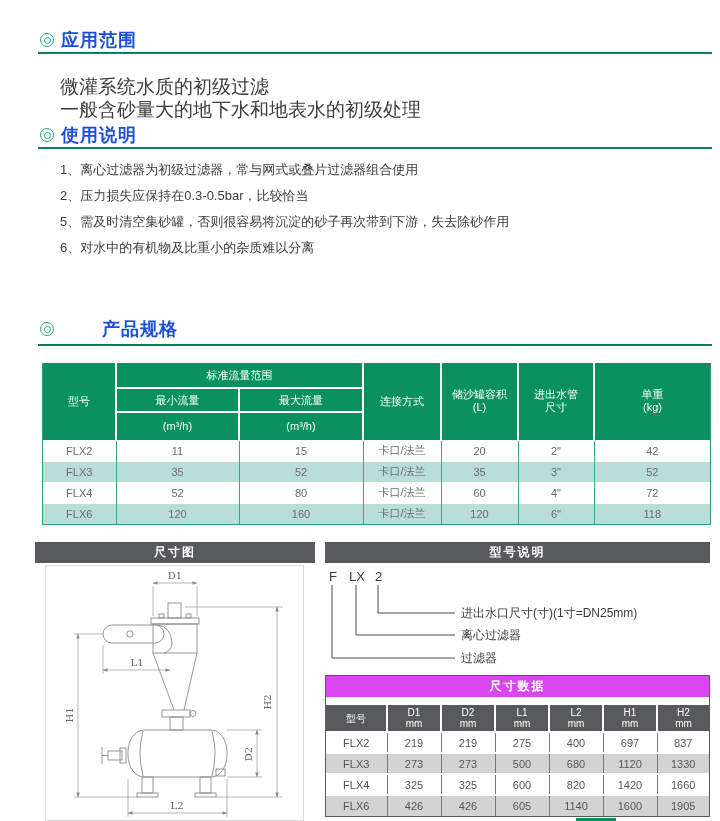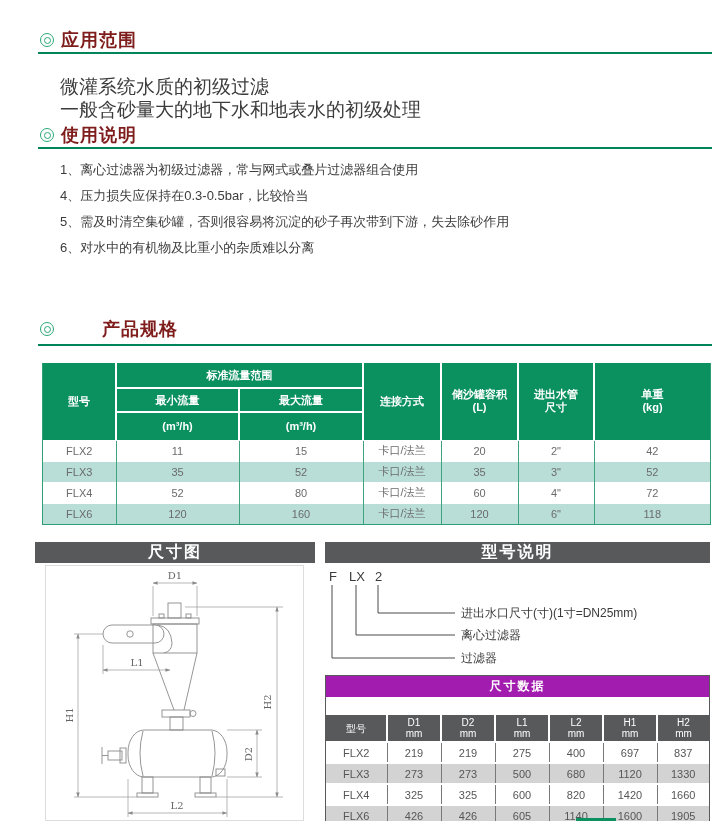--- a/index.html
+++ b/index.html
@@ -3,56 +3,56 @@
 <meta charset="utf-8">
 <style>
   * { margin:0; padding:0; box-sizing:border-box; }
   html,body { background:#ffffff; }
   body { width:720px; height:821px; position:relative; overflow:hidden;
          font-family:"Liberation Sans", sans-serif; color:#3c3c3c; }
   .abs { position:absolute; }
 
   
   .sec-title { display:flex; align-items:center; gap:7px;
-               color:#7f1d1d; font-size:18px; font-weight:bold; letter-spacing:1px; }
+               color:#1d4ed8; font-size:18px; font-weight:bold; letter-spacing:1px; }
   .bullseye { width:14px; height:14px; border:1.6px solid #2aa878; border-radius:50%;
               display:inline-flex; align-items:center; justify-content:center; flex:0 0 auto; }
   .bullseye::after { content:""; width:5px; height:5px; border:1.4px solid #2aa878; border-radius:50%; }
   .rule { height:2px; background:#00845A; }
 
   .body-line { font-size:19px; color:#3c3c3c; }
   .usage-list p { font-size:13px; color:#3c3c3c; margin-bottom:12px; line-height:14px; }
 
   
   .spec-wrap { border:1px solid #2f9e74; border-top:none; }
   .spec-wrap table { border-collapse:collapse; width:667px; table-layout:fixed; }
-  .spec-wrap th { background:#0B9060; color:#ffffff; font-weight:bold; font-size:11px;
+  .spec-wrap th { background:#0B9060; color:#ffffff; font-weight:normal; font-size:11px;
                   text-align:center; vertical-align:middle; line-height:13px; }
   .spec-wrap thead .bl { border-left:2px solid #ffffff; }
   .spec-wrap thead .bt { border-top:2px solid #ffffff; }
   .spec-wrap thead tr:nth-child(1) th { height:25px; }
   .spec-wrap thead tr:nth-child(2) th { height:24px; }
   .spec-wrap thead tr:nth-child(3) th { height:28px; }
   .spec-wrap td { height:21px; text-align:center; vertical-align:middle;
                   font-size:11px; color:#6b6b6b; border-top:1px solid #ffffff;
                   border-left:1px solid #3fa47e; }
   .spec-wrap td:first-child { border-left:none; }
   .spec-wrap tbody tr:nth-child(even) { background:#B9DED8; }
 
   
-  .panel-bar { background:#58595B; color:#ffffff; font-size:16px; font-weight:bold;
+  .panel-bar { background:#58595B; color:#ffffff; font-size:12px; font-weight:bold;
                display:flex; align-items:center; justify-content:center; letter-spacing:2px; }
 
   .draw-box { border:1px solid #dcdcdc; background:#ffffff; }
 
   
   .dim-wrap { border:1px solid #58595B; background:#ffffff; }
-  .dim-title { background:#a21caf; color:#fff; font-size:12px; font-weight:bold;
+  .dim-title { background:#d946ef; color:#fff; font-size:12px; font-weight:bold;
                height:21px; display:flex; align-items:center; justify-content:center;
-               letter-spacing:2px; margin-bottom:18px; }
+               letter-spacing:2px; margin-bottom:8px; }
   .dim-wrap table { border-collapse:collapse; width:100%; table-layout:fixed; }
   .dim-wrap th { background:#58595B; color:#ffffff; font-weight:normal; font-size:10px;
                  line-height:11px; height:27px; text-align:center; vertical-align:middle;
                  border-bottom:2px solid #ffffff; }
   .dim-wrap th + th { border-left:2px solid #ffffff; }
   .dim-wrap td { height:21px; text-align:center; vertical-align:middle; font-size:11px;
                  color:#565656; border-top:2px solid #ffffff; border-left:1px solid #77787a; }
   .dim-wrap td:first-child { border-left:none; }
   .dim-wrap tbody tr:nth-child(even) { background:#D3D3D3; }
 
@@ -73,21 +73,21 @@
 <p class="abs body-line" style="left:60px; top:74px;">微灌系统水质的初级过滤</p>
 <p class="abs body-line" style="left:60px; top:97px;">一般含砂量大的地下水和地表水的初级处理</p>
 
 <div class="abs sec-title" style="left:40px; top:123px;">
   <span class="bullseye"></span>
   <span>使用说明</span>
 </div>
 <div class="abs rule" style="left:38px; top:147px; width:674px;"></div>
 <div class="abs usage-list" style="left:60px; top:163px; width:650px;">
   <p>1、离心过滤器为初级过滤器，常与网式或叠片过滤器组合使用</p>
-  <p>4、压力损失应保持在0.3-0.5bar，比较恰当</p>
+  <p>2、压力损失应保持在0.3-0.5bar，比较恰当</p>
   <p>5、需及时清空集砂罐，否则很容易将沉淀的砂子再次带到下游，失去除砂作用</p>
   <p>6、对水中的有机物及比重小的杂质难以分离</p>
 </div>
 
 <div class="abs sec-title" style="left:40px; top:317px;gap:48px;">
   <span class="bullseye"></span>
   <span>产品规格</span>
 </div>
 <div class="abs rule" style="left:38px; top:344px; width:674px;"></div>
 

